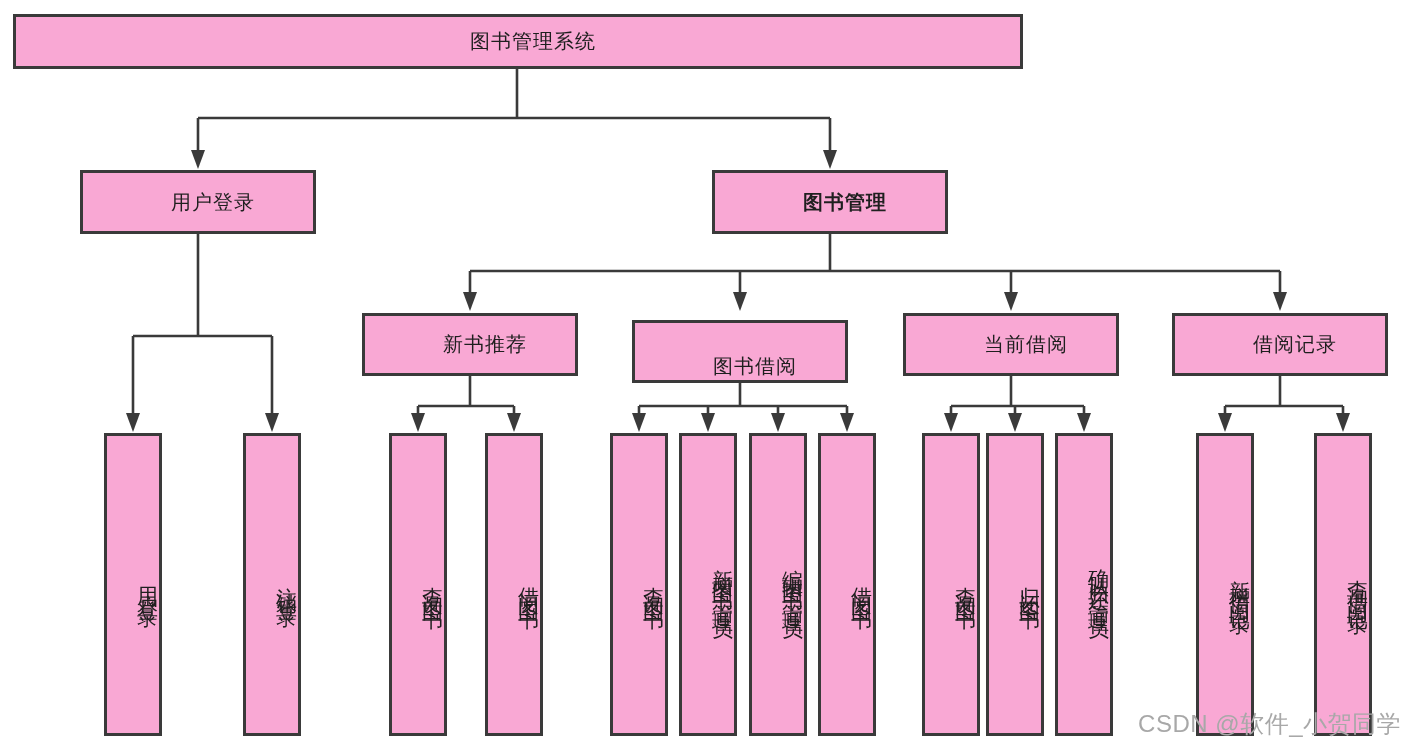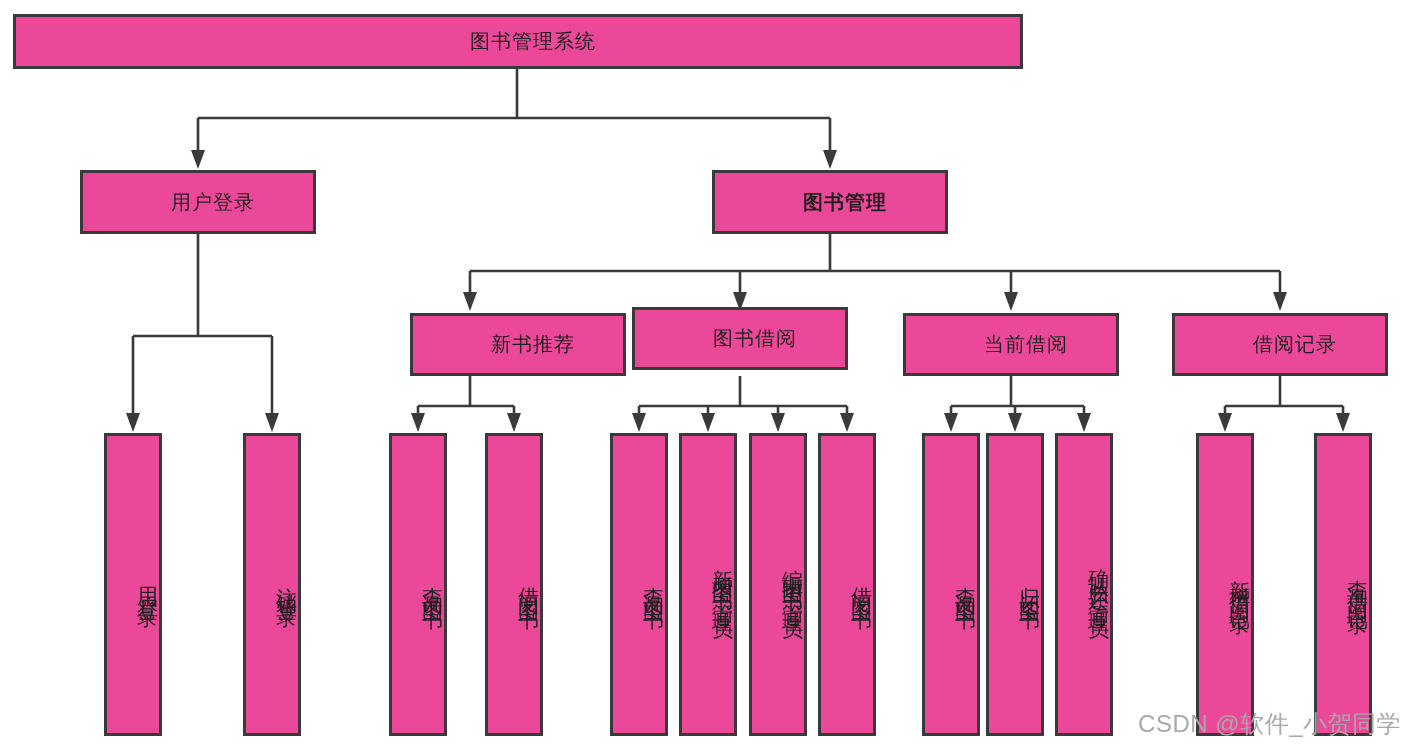--- a/index.html
+++ b/index.html
@@ -14,43 +14,43 @@
     width:1405px;height:747px;
     background:var(--bg);
     font-family:"Liberation Sans","DejaVu Sans",sans-serif;
     overflow:hidden;
   }
   .wires{position:absolute;left:0;top:0;width:1405px;height:747px;}
   .node{
     position:absolute;
     box-sizing:border-box;
     border:3px solid var(--line);
-    background:#ec4899;
+    background:#f9a8d4;
     display:flex;
     align-items:center;
     justify-content:center;
     color:var(--text);
     font-size:20px;
     letter-spacing:1px;
     padding-left:30px;
   }
   .leaf{font-size:21px;}
   .leaf .vtext{
     writing-mode:vertical-lr;
     text-orientation:mixed;
     letter-spacing:0.34em;
     line-height:1;
     white-space:nowrap;
   }
   
   .n-root{left:13px;top:14px;width:1010px;height:55px;}
   .n-userlogin{left:80px;top:170px;width:236px;height:64px;}
   .n-bookmgmt{left:712px;top:170px;width:236px;height:64px;font-weight:bold;}
-  .n-newbooks{left:362px;top:313px;width:216px;height:63px;margin-left:48px;}
-  .n-bookborrow{left:632px;top:307px;width:216px;height:63px;}
+  .n-newbooks{left:362px;top:313px;width:216px;height:63px;}
+  .n-bookborrow{left:632px;top:320px;width:216px;height:63px;align-items:flex-end;}
   .n-currentborrow{left:903px;top:313px;width:216px;height:63px;}
   .n-borrowrecords{left:1172px;top:313px;width:216px;height:63px;}
   .lf{top:433px;width:58px;height:303px;}
   .lf-a1{left:104px;} .lf-a2{left:243px;}
   .lf-b1{left:389px;} .lf-b2{left:485px;}
   .lf-c1{left:610px;} .lf-c2{left:679px;} .lf-c3{left:749px;} .lf-c4{left:818px;}
   .lf-d1{left:922px;} .lf-d2{left:986px;} .lf-d3{left:1055px;}
   .lf-e1{left:1196px;} .lf-e2{left:1314px;}
   .watermark{
     position:absolute;

